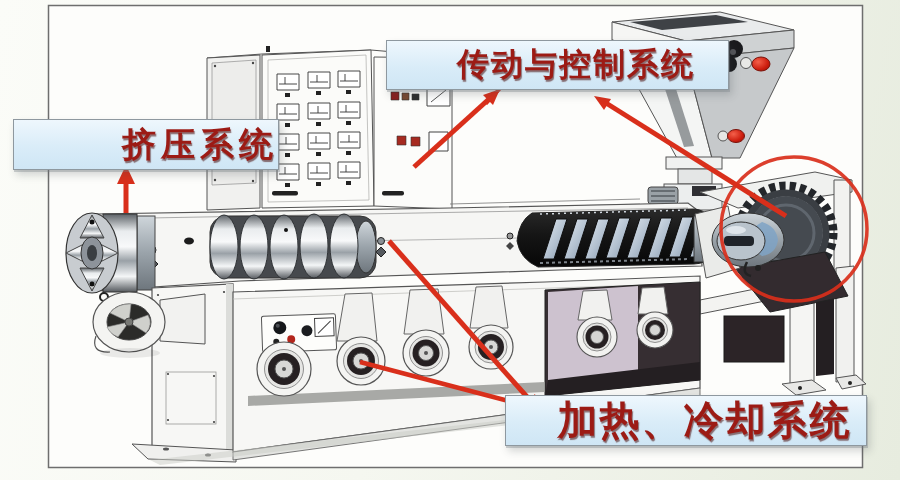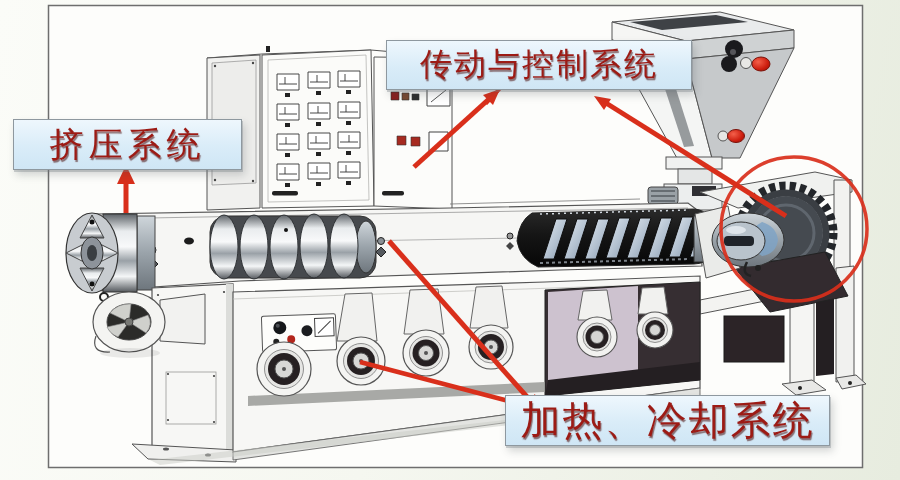--- a/index.html
+++ b/index.html
@@ -7,25 +7,25 @@
     position:relative; width:900px; height:480px; overflow:hidden;
     background:linear-gradient(100deg,#fbfcf8 0%,#f5f7f0 45%,#e7ecdf 100%);
     font-family:"Liberation Sans", sans-serif;
   }
   .stage svg{position:absolute; left:0; top:0; z-index:1;}
   .label-box{
     position:absolute; z-index:2; display:flex; align-items:center; justify-content:center;
     background:linear-gradient(180deg,#eef7fd 0%,#d9ecf8 55%,#cfe6f5 100%);
     border:1.6px solid #8e989f;
     box-shadow:1px 2px 0 rgba(120,130,135,.35), 3px 5px 8px rgba(60,70,75,.22);
-    color:var(--label-text,#9c1b15); font-weight:normal;
+    color:var(--label-text,#9c1b15); font-weight:bold;
     text-shadow:1px 1.5px 1px rgba(70,8,5,.55);
-    white-space:nowrap; user-select:none;
+    white-space:nowrap; user-select:none;padding-left:37px;
   }
-  .lb-extrusion{left:13px; top:119px; width:227px; height:49px; font-size:34px; letter-spacing:5px;}
+  .lb-extrusion{left:13px; top:119px; width:227px; height:49px; font-size:34px; letter-spacing:5px;justify-content:flex-end;}
   .lb-drive{left:386px; top:40px; width:304px; height:48px; font-size:32px; letter-spacing:2px;}
   .lb-heat{left:505px; top:395px; width:323px; height:49px; font-size:40px; letter-spacing:2px;}
 </style>
 </head>
 <body>
 
 <div class="stage">
 
 <svg width="900" height="480" viewBox="0 0 900 480">
   <defs>

